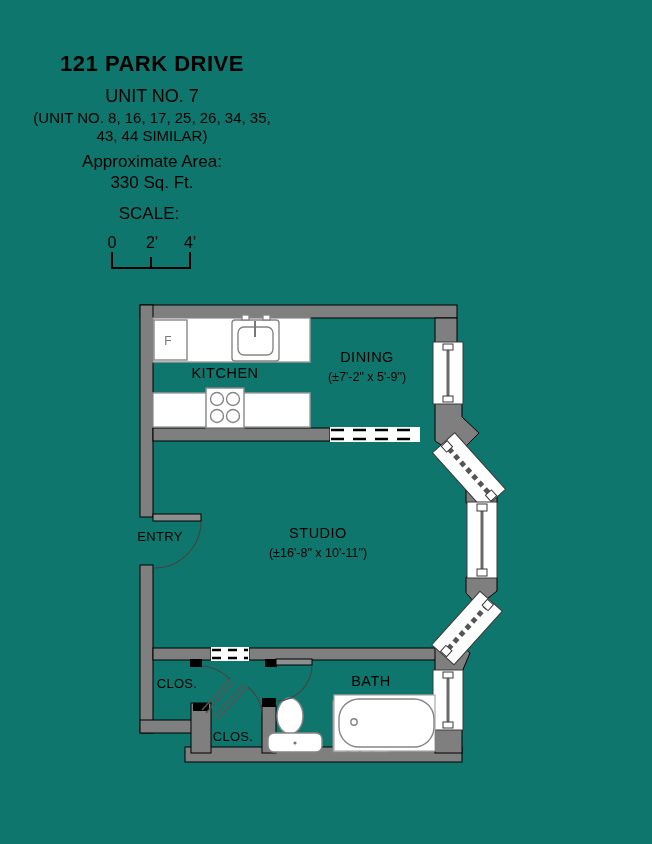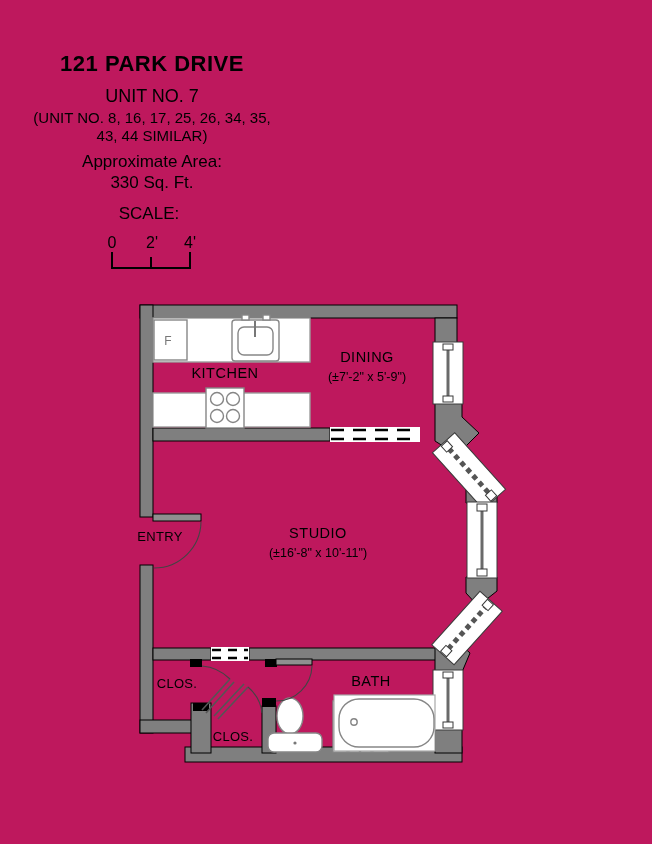--- a/index.html
+++ b/index.html
@@ -1,16 +1,16 @@
 <!DOCTYPE html>
 <html><head>
 <meta charset="utf-8">
 <style>
   html,body{margin:0;padding:0;background:#ffffff;}
-  .sheet{position:relative;width:652px;height:844px;background:#be185d;overflow:hidden;}
+  .sheet{position:relative;width:652px;height:844px;background:#0f766e;overflow:hidden;}
   svg{display:block;}
   text{font-family:"Liberation Sans","DejaVu Sans",sans-serif;fill:#000;}
   .title{font-size:22px;font-weight:bold;letter-spacing:.5px;}
   .unit{font-size:18px;}
   .similar{font-size:15px;}
   .area{font-size:17px;}
   .scalelbl{font-size:17px;}
   .tick{font-size:16px;}
   .room{font-size:14.5px;letter-spacing:.5px;}
   .dim{font-size:12.5px;}

